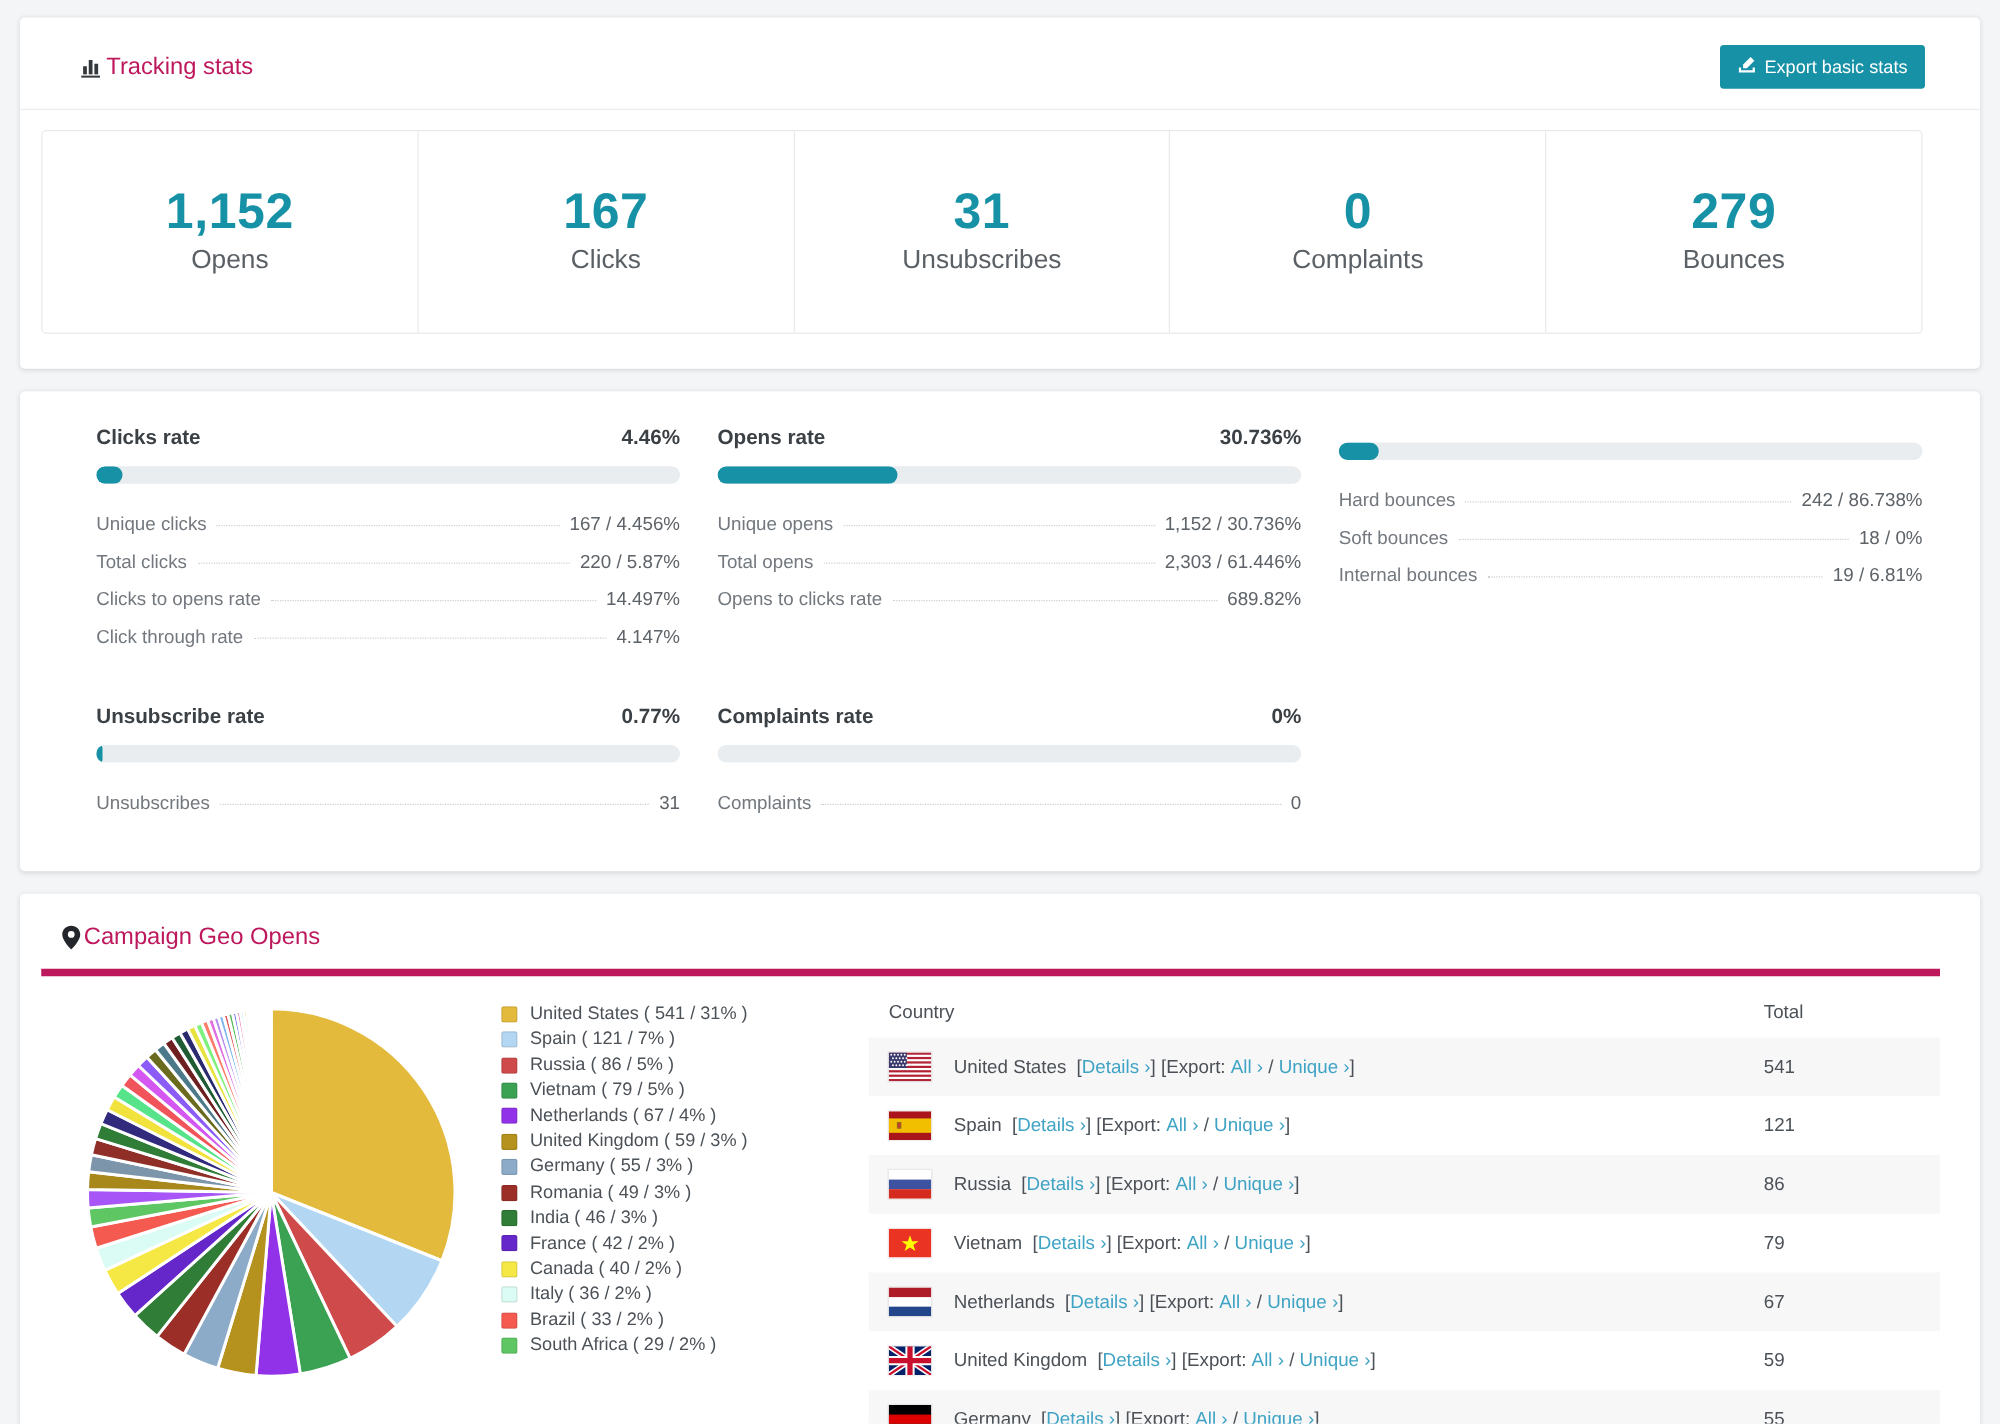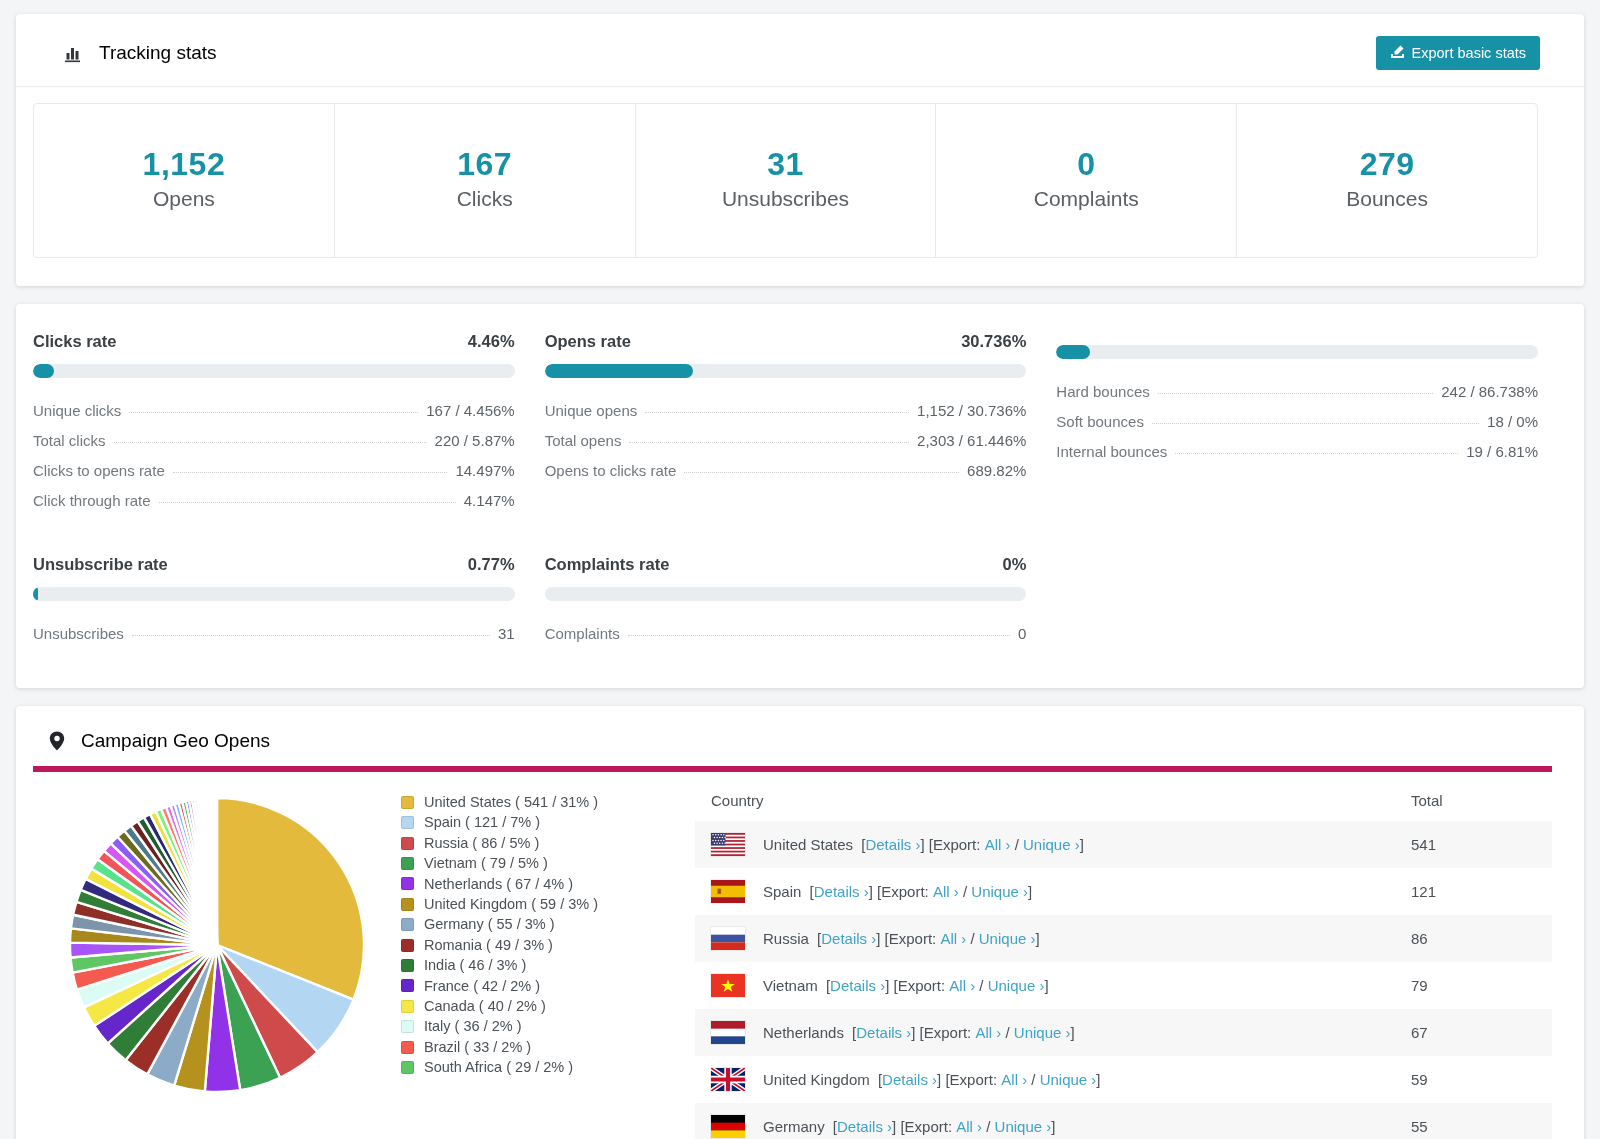--- a/index.html
+++ b/index.html
@@ -13,39 +13,39 @@
   .wrap { padding:14px 16px 0 16px; }
   .card {
     background:#fff;
     border-radius:4px;
     box-shadow:0 1px 4px rgba(60,64,67,.18);
     margin-bottom:18px;
   }
   
   .card-head { display:flex; align-items:center; justify-content:space-between; }
   .card1 .card-head { padding:22px 44px 16px 48px; border-bottom:1px solid #ececec; }
-  .head-title { display:flex; align-items:center; gap:16px; font-size:19px; color:#000000; }
+  .head-title { display:flex; align-items:center; gap:2px; font-size:19px; color:#be185d; }
   .head-title svg { display:block; }
   .btn-export {
     display:flex; align-items:center; gap:7px;
     background:#1791a6; color:#fff; border:none; border-radius:3px;
     font-family:"Liberation Sans",sans-serif;
     font-size:14.5px; padding:8px 14px; cursor:pointer;
   }
   .card1-body { padding:16px 46px 28px 17px; }
   .stats-row {
     display:flex; border:1px solid #e9e9e9; border-radius:4px; background:#fff;
   }
   .stat-cell { flex:1; text-align:center; padding:42px 0 46px; border-right:1px solid #e9e9e9; }
   .stat-cell:last-child { border-right:none; }
-  .stat-value { font-size:32px; font-weight:700; color:#1791a6; letter-spacing:.5px;text-align:center; }
+  .stat-value { font-size:40px; font-weight:700; color:#1791a6; letter-spacing:.5px;text-align:center; }
   .stat-label { font-size:21px; color:#5a6065; margin-top:4px; }
   
   .card2 { padding:28px 46px 40px 17px; }
-  .rates-grid { display:grid; grid-template-columns:repeat(3,1fr); column-gap:30px; row-gap:40px; }
+  .rates-grid { display:grid; grid-template-columns:repeat(3,1fr); column-gap:30px; row-gap:40px;margin-left:44px; }
   .rate-head { display:flex; justify-content:space-between; align-items:baseline; }
   .rate-title, .rate-value { font-size:16.5px; font-weight:700; color:#3b4045; }
   .bar-track { height:14px; background:#e9edf0; border-radius:7px; margin:13px 0 17px; overflow:hidden; position:relative; }
   .bar-fill  { height:100%; background:#1791a6; border-radius:7px; }
   .rate-row { display:flex; align-items:baseline; padding:6.5px 0; font-size:15px; }
   .rate-row-label { color:#72787e; white-space:nowrap; }
   .leader { flex:1; border-bottom:1px dotted #ccd1d5; margin:0 8px; transform:translateY(-3px); }
   .rate-row-value { color:#5d6368; white-space:nowrap; }
   
   .card3 { height:454px; overflow:hidden; padding:22px 32px 0 17px; margin-bottom:0; }

